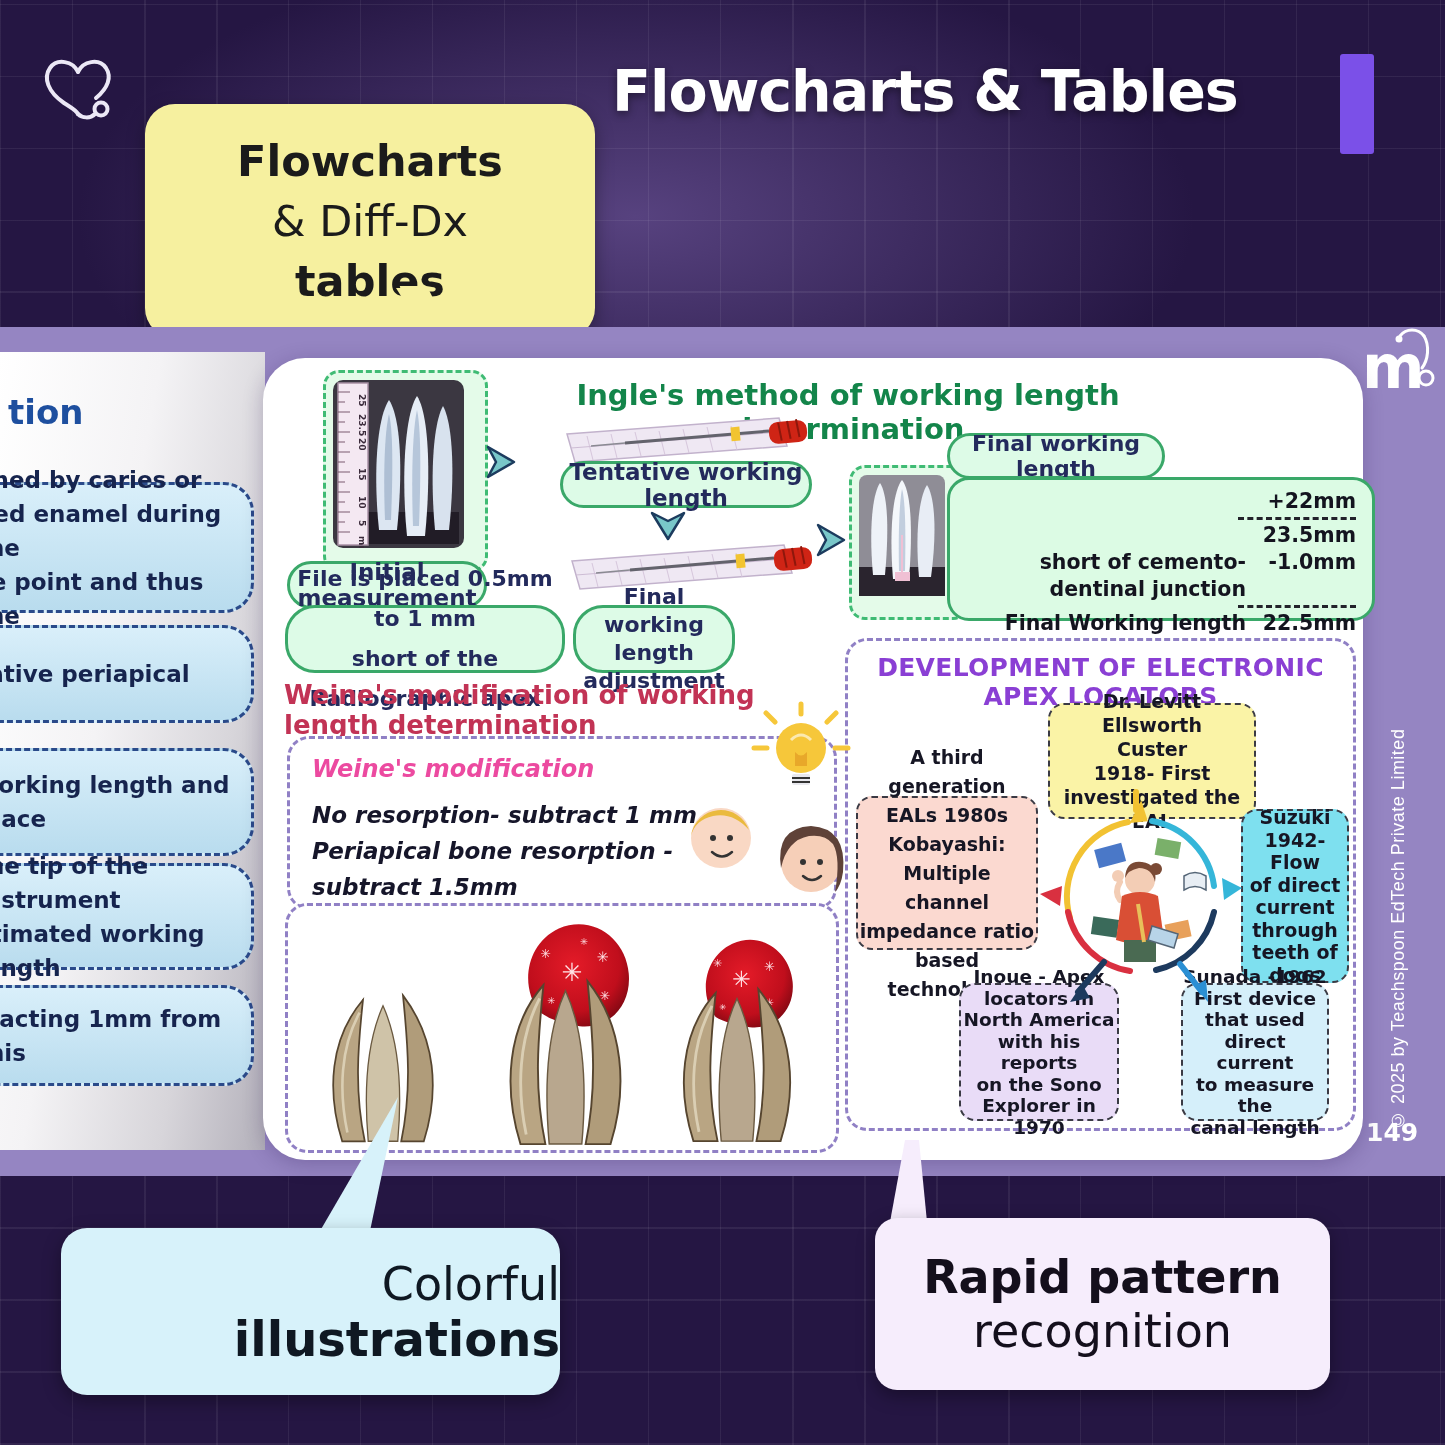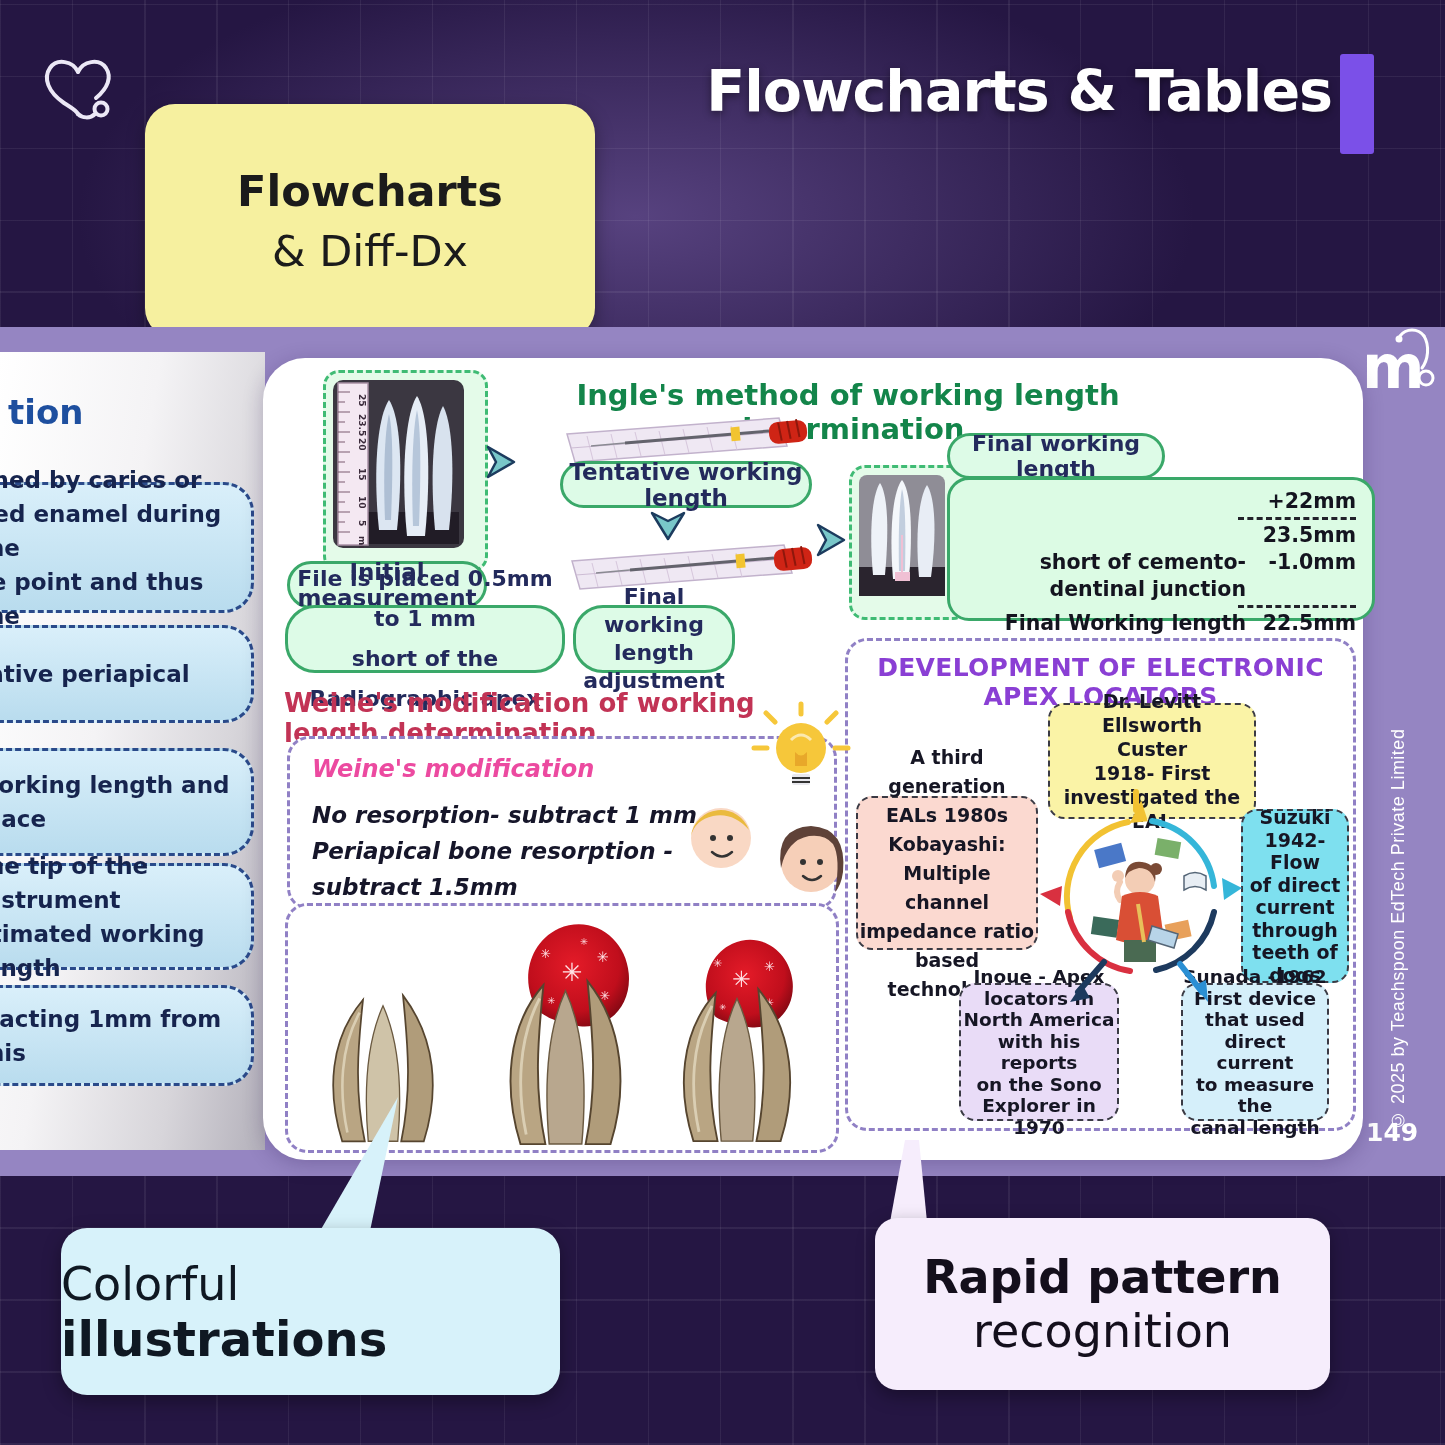--- a/index.html
+++ b/index.html
@@ -9,21 +9,21 @@
     background-image:
       repeating-linear-gradient(0deg, rgba(255,255,255,.065) 0 1.5px, transparent 1.5px 72px),
       repeating-linear-gradient(90deg, rgba(255,255,255,.065) 0 1.5px, transparent 1.5px 72px),
       radial-gradient(900px 430px at 44% 15%, #57427f 0%, rgba(87,66,127,0) 62%);
   }
   .abs{position:absolute;}
   
   .yellow-callout{background:#f6f09f;border-radius:30px;box-shadow:0 6px 18px rgba(0,0,0,.35);
     display:flex;flex-direction:column;justify-content:center;align-items:center;
     color:#1b1b1b;font-size:43px;line-height:60px;text-align:center;}
-  .main-title{color:#ffffff;font-weight:bold;font-size:57px;letter-spacing:-1px;text-align:right;
+  .main-title{color:#ffffff;font-weight:bold;font-size:57px;letter-spacing:-1px;text-align:left;
     text-shadow:0 3px 8px rgba(0,0,0,.45);}
   .accent-bar{background:#7b50e8;border-radius:3px;}
   
   .band{background:#9585c2;}
   .left-page{background:linear-gradient(100deg,#ffffff 0%,#f4f3f5 40%,#d7d5da 74%,#b3b0ba 100%);}
   .page{background:#ffffff;border-radius:42px;box-shadow:0 4px 20px rgba(40,20,80,.25);}
   .frag-heading{color:#1e4f9f;font-weight:bold;font-size:34px;}
   .note-box{background:linear-gradient(180deg,#d9effa 0%,#b9dcee 100%);
     border:3px dashed #2a4a8a;border-radius:30px;color:#16244e;font-weight:bold;
     font-size:23px;line-height:34px;display:flex;align-items:center;padding:6px 10px 6px 16px;}
@@ -40,21 +40,21 @@
   .green-h{color:#13854a;font-weight:bold;font-size:29px;text-align:center;}
   .red-h{color:#c23355;font-weight:bold;font-size:26px;}
   .pink-h{color:#ec4aa0;font-weight:bold;font-size:24px;}
   .purple-h{color:#8a3fd4;font-weight:bold;font-size:25px;text-align:center;letter-spacing:.3px;}
   .pdash{background:#ffffff;border:3px dashed #9080c5;border-radius:22px;}
   .rules{color:#16162a;font-weight:bold;font-size:23px;line-height:36px;}
   .card{border:2.5px dashed #3a3a44;border-radius:16px;color:#161624;font-weight:bold;
     text-align:center;display:flex;align-items:center;justify-content:center;}
   .ml{white-space:pre-line;}
   
-  .blue-callout{background:#d7f2fa;border-radius:26px;color:#0f1822;text-align:left;
+  .blue-callout{background:#d7f2fa;border-radius:26px;color:#0f1822;text-align:right;
     display:flex;flex-direction:column;justify-content:center;box-shadow:0 6px 18px rgba(0,0,0,.35);}
   .lav-callout{background:#f6edfc;border-radius:22px;color:#140f1c;text-align:center;
     display:flex;flex-direction:column;justify-content:center;box-shadow:0 6px 18px rgba(0,0,0,.35);}
   .vert-copy{writing-mode:vertical-rl;transform:rotate(180deg);color:#ffffff;font-size:18px;
     letter-spacing:.5px;font-family:"Liberation Sans",sans-serif;}
   .page-num{color:#ffffff;font-weight:bold;font-size:25px;}
 </style>
 </head>
 <body>
 
@@ -63,20 +63,21 @@
   <svg class="abs" style="left:40px;top:56px;" width="76" height="68" viewBox="0 0 76 68">
     <path d="M38,16 C33,5 17,2 10,12 C3,22 8,36 24,47 C30,51 36,54 38,58" fill="none" stroke="#ece8f6" stroke-width="4" stroke-linecap="round"></path>
     <path d="M38,16 C43,5 59,2 66,12 C72,21 68,32 56,42" fill="none" stroke="#ece8f6" stroke-width="4" stroke-linecap="round"></path>
     <path d="M38,58 C42,62 50,63 55,58" fill="none" stroke="#ece8f6" stroke-width="4" stroke-linecap="round"></path>
     <circle cx="61" cy="53" r="6.5" fill="none" stroke="#ece8f6" stroke-width="4"></circle>
   </svg>
 
   <div class="abs yellow-callout" style="left:145px;top:58px;width:450px;height:234px;margin-top:46px;">
     <div style="font-weight:bold;">Flowcharts</div>
     <div>&amp; Diff-Dx</div>
+    <div style="font-weight:bold;">tables</div>
   </div>
   <svg class="abs" style="left:388px;top:288px;" width="92" height="88" viewBox="0 0 92 88">
     <polygon points="8,0 40,0 82,86 62,86" fill="#f6f09f"></polygon>
   </svg>
 
   <div class="abs main-title" style="left:612px;top:58px;width:720px;">Flowcharts &amp; Tables</div>
   <div class="abs accent-bar" style="left:1340px;top:54px;width:34px;height:100px;"></div>
 
   <div class="abs band" style="left:0;top:327px;width:1445px;height:849px;"></div>
 
@@ -202,21 +203,21 @@
     </div>
 
     <div class="abs pill" style="left:24px;top:203px;width:194px;height:42px;font-size:23px;">Initial measurement</div>
 
     <div class="abs pill ml" style="left:22px;top:247px;width:274px;height:62px;font-size:22px;line-height:40px;border-radius:30px;">File is placed 0.5mm to 1 mm
 short of the Radiographic apex</div>
 
     <div class="abs pill ml" style="left:310px;top:247px;width:156px;height:62px;font-size:22px;line-height:28px;border-radius:30px;">Final working
 length adjustment</div>
 
-    <div class="abs red-h" style="left:21px;top:322px;width:560px;margin-top:8px;">Weine's modification of working length determination</div>
+    <div class="abs red-h" style="left:21px;top:322px;width:560px;">Weine's modification of working length determination</div>
 
     <div class="abs pdash" style="left:24px;top:378px;width:544px;height:168px;font-style:italic;">
       <div class="abs pink-h" style="left:22px;top:16px;">Weine's modification</div>
       <div class="abs rules ml" style="left:22px;top:58px;width:440px;">No resorption- subtract 1 mm
 Periapical bone resorption - subtract 1.5mm
 Periapical bone + root apex resorption- subtract 2 mm</div>
     </div>
 
     <svg class="abs" style="left:420px;top:342px;z-index:3;" width="170" height="205" viewBox="0 0 170 205">
       <g stroke="#f6c73a" stroke-width="5" stroke-linecap="round">

